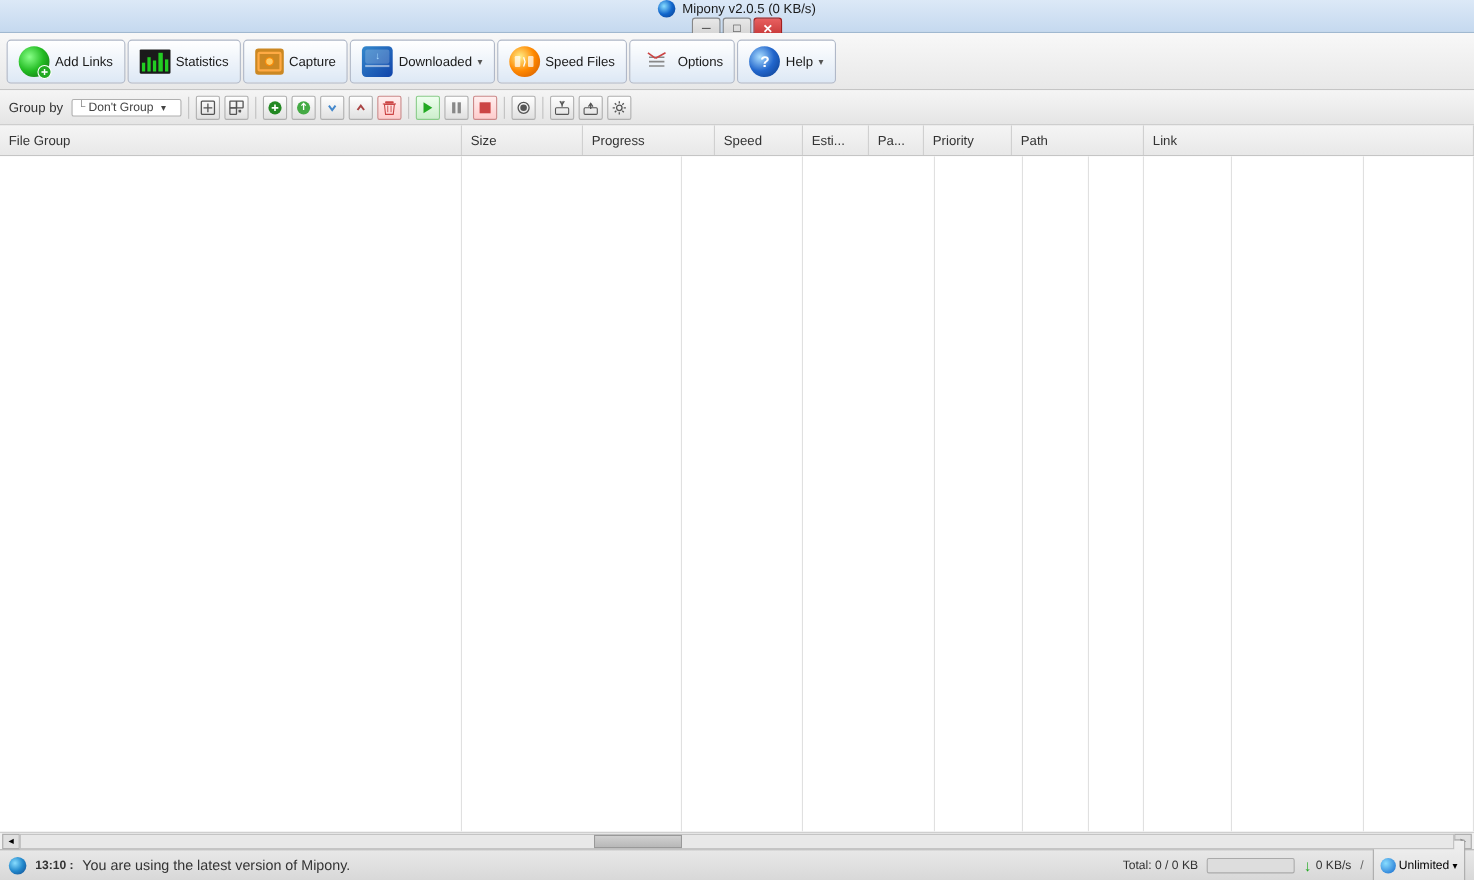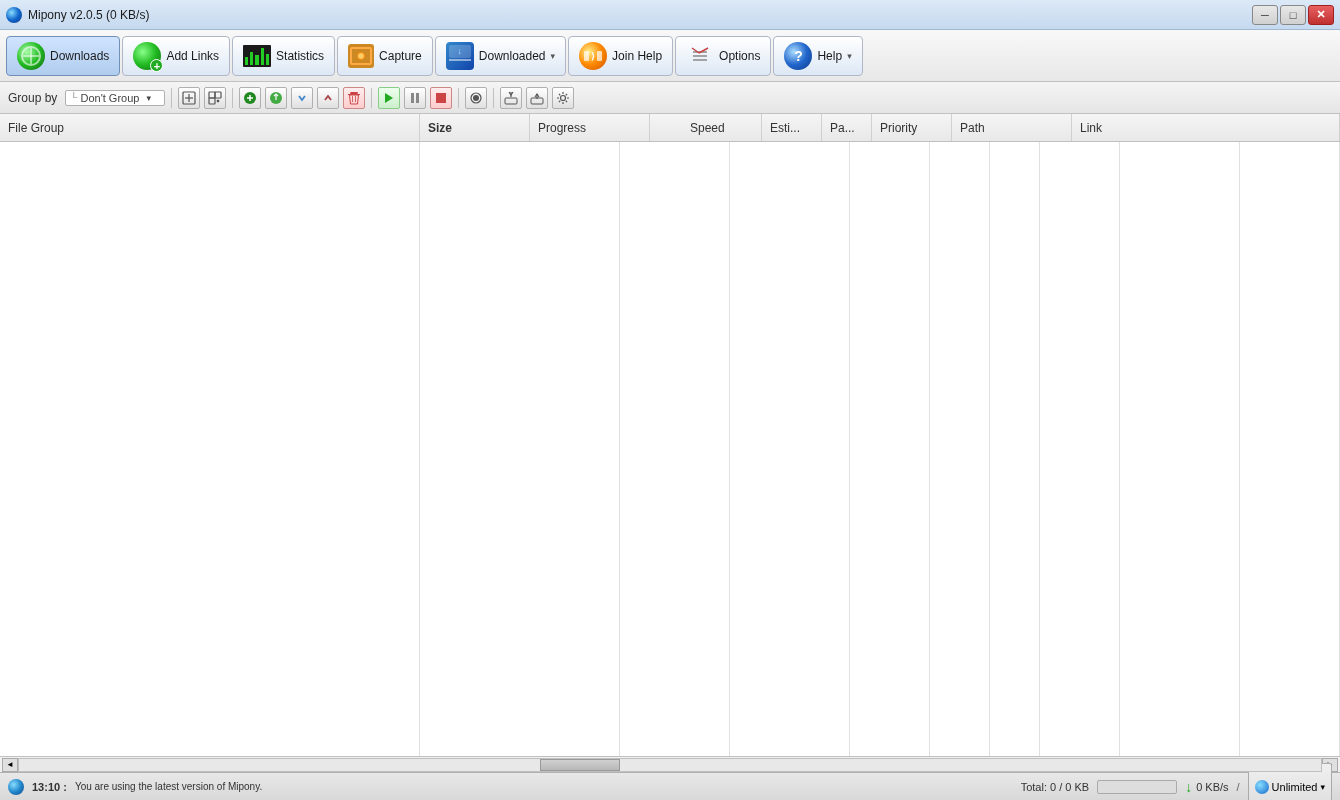--- a/index.html
+++ b/index.html
@@ -17,20 +17,21 @@
     
     #title-bar {
       background: linear-gradient(to bottom, #dce9f7, #c5d9ef);
       border-bottom: 1px solid #a0b8d0;
       display: flex;
       align-items: center;
       justify-content: space-between;
       padding: 0 6px;
       height: 30px;
       flex-shrink: 0;
+      flex-direction: column;
     }
     #title-bar-left {
       display: flex;
       align-items: center;
       gap: 6px;
     }
     #title-text {
       font-size: 12px;
       color: #1a1a1a;
       font-weight: normal;
@@ -190,21 +191,21 @@
       gap: 8px;
     }
     #status-icon {
       width: 16px;
       height: 16px;
       border-radius: 50%;
       background: radial-gradient(circle at 35% 35%, #88ddff, #2288cc, #114488);
       flex-shrink: 0;
     }
     #status-text {
-      font-size: 10px;
+      font-size: 13px;
       color: #333;
       flex: 1;
     }
     #total-label {
       font-size: 11px;
       color: #333;
       white-space: nowrap;
     }
     #progress-bar-container {
       width: 80px;
@@ -295,29 +296,20 @@
   </div>
   <div id="title-controls">
     <div class="title-btn minimize">─</div>
     <div class="title-btn maximize">□</div>
     <div class="title-btn close">✕</div>
   </div>
 </div>
 
 <div id="toolbar">
 
-  <div class="toolbar-btn active">
-    <div style="width:28px;height:28px;border-radius:50%;background:radial-gradient(circle at 35% 35%, #aaffaa, #22bb22, #116611);flex-shrink:0;display:flex;align-items:center;justify-content:center;">
-      <div style="width:20px;height:20px;border-radius:50%;border:2px solid rgba(255,255,255,0.6);position:relative;">
-        <div style="position:absolute;width:100%;height:2px;background:rgba(255,255,255,0.5);top:50%;transform:translateY(-50%);"></div>
-        <div style="position:absolute;width:2px;height:100%;background:rgba(255,255,255,0.5);left:50%;transform:translateX(-50%);"></div>
-      </div>
-    </div>
-    <span>Downloads</span>
-  </div>
 
   <div class="toolbar-btn">
     <div style="width:28px;height:28px;border-radius:50%;background:radial-gradient(circle at 35% 35%, #88ff88, #22bb22, #116611);flex-shrink:0;position:relative;">
       <div style="position:absolute;bottom:-2px;right:-2px;background:#22aa22;color:white;width:13px;height:13px;border-radius:50%;font-size:11px;line-height:13px;text-align:center;border:1px solid white;font-weight:bold;">+</div>
     </div>
     <span>Add Links</span>
   </div>
 
 
   <div class="toolbar-btn">
@@ -354,21 +346,21 @@
   </div>
 
   <div class="toolbar-btn">
     <div style="width:28px;height:28px;border-radius:50%;background:radial-gradient(circle at 35% 35%, #ffee88, #ff8800, #cc5500);flex-shrink:0;display:flex;align-items:center;justify-content:center;">
       <div style="display:flex;gap:2px;align-items:center;">
         <div style="width:5px;height:10px;background:rgba(255,255,255,0.7);border-radius:1px;"></div>
         <div style="color:white;font-size:9px;font-weight:bold;">⟩</div>
         <div style="width:5px;height:10px;background:rgba(255,255,255,0.7);border-radius:1px;"></div>
       </div>
     </div>
-    <span>Join Help</span>
+    <span>Speed Files</span>
   </div>
 
   <div class="toolbar-btn">
     <div style="width:28px;height:28px;display:flex;align-items:center;justify-content:center;flex-shrink:0;">
       <svg width="22" height="22" viewBox="0 0 22 22">
         <line x1="4" y1="11" x2="18" y2="11" stroke="#888" stroke-width="1.5"></line>
         <line x1="4" y1="7" x2="18" y2="7" stroke="#888" stroke-width="1.5"></line>
         <line x1="4" y1="15" x2="18" y2="15" stroke="#888" stroke-width="1.5"></line>
         <line x1="3" y1="3" x2="10" y2="8" stroke="#cc4444" stroke-width="1.5"></line>
         <line x1="10" y1="8" x2="19" y2="3" stroke="#cc4444" stroke-width="1.5"></line>
@@ -495,23 +487,23 @@
   <div class="sub-btn" title="Settings">
     <svg width="14" height="14" viewBox="0 0 14 14">
       <circle cx="7" cy="7" r="2.5" fill="none" stroke="#555" stroke-width="1.2"></circle>
       <path d="M7,1 L7,3 M7,11 L7,13 M1,7 L3,7 M11,7 L13,7 M2.9,2.9 L4.3,4.3 M9.7,9.7 L11.1,11.1 M11.1,2.9 L9.7,4.3 M4.3,9.7 L2.9,11.1" stroke="#555" stroke-width="1.2"></path>
     </svg>
   </div>
 </div>
 
 <div id="col-headers">
   <div class="col-header" style="width:420px;flex-shrink:0;">File Group</div>
-  <div class="col-header" style="width:110px;flex-shrink:0;font-weight:bold;">Size</div>
+  <div class="col-header" style="width:110px;flex-shrink:0;">Size</div>
   <div class="col-header" style="width:120px;flex-shrink:0;">Progress</div>
-  <div class="col-header" style="width:80px;flex-shrink:0;margin-left:32px;">Speed</div>
+  <div class="col-header" style="width:80px;flex-shrink:0;">Speed</div>
   <div class="col-header" style="width:60px;flex-shrink:0;text-align:right;">Esti...</div>
   <div class="col-header" style="width:50px;flex-shrink:0;">Pa...</div>
   <div class="col-header" style="width:80px;flex-shrink:0;">Priority</div>
   <div class="col-header" style="width:120px;flex-shrink:0;">Path</div>
   <div class="col-header" style="flex:1;">Link</div>
 </div>
 
 <div id="main-content">
   <div style="display:flex;height:100%;border-right:1px solid #e0e0e0;">
     <div style="width:420px;height:100%;border-right:1px solid #e0e0e0;flex-shrink:0;"></div>

